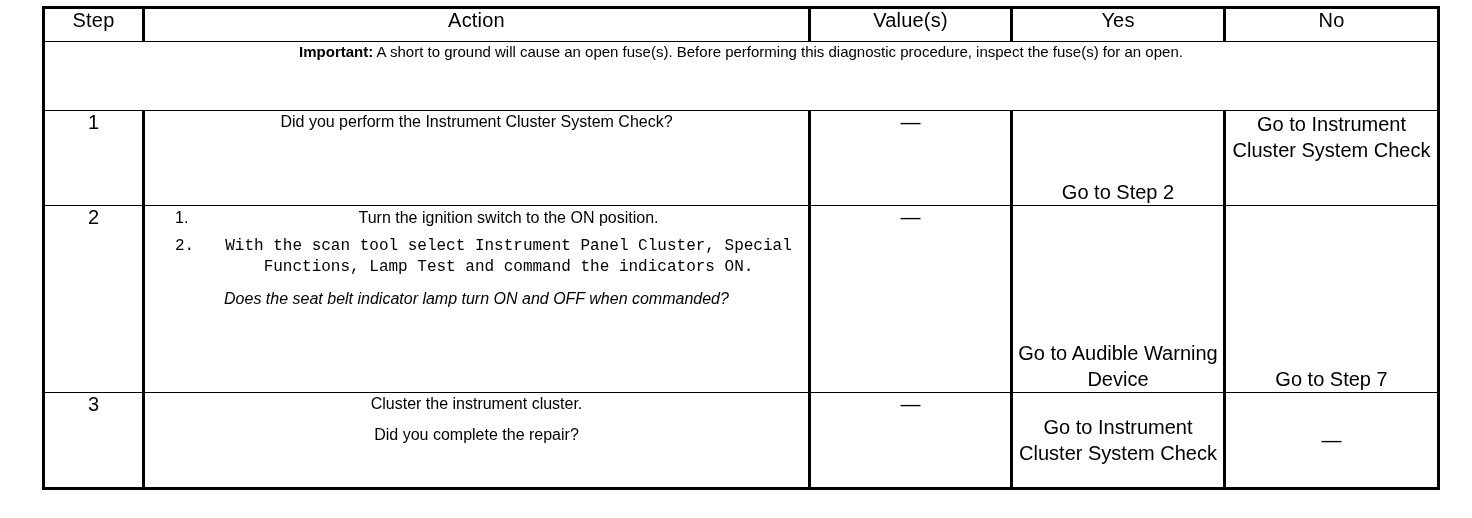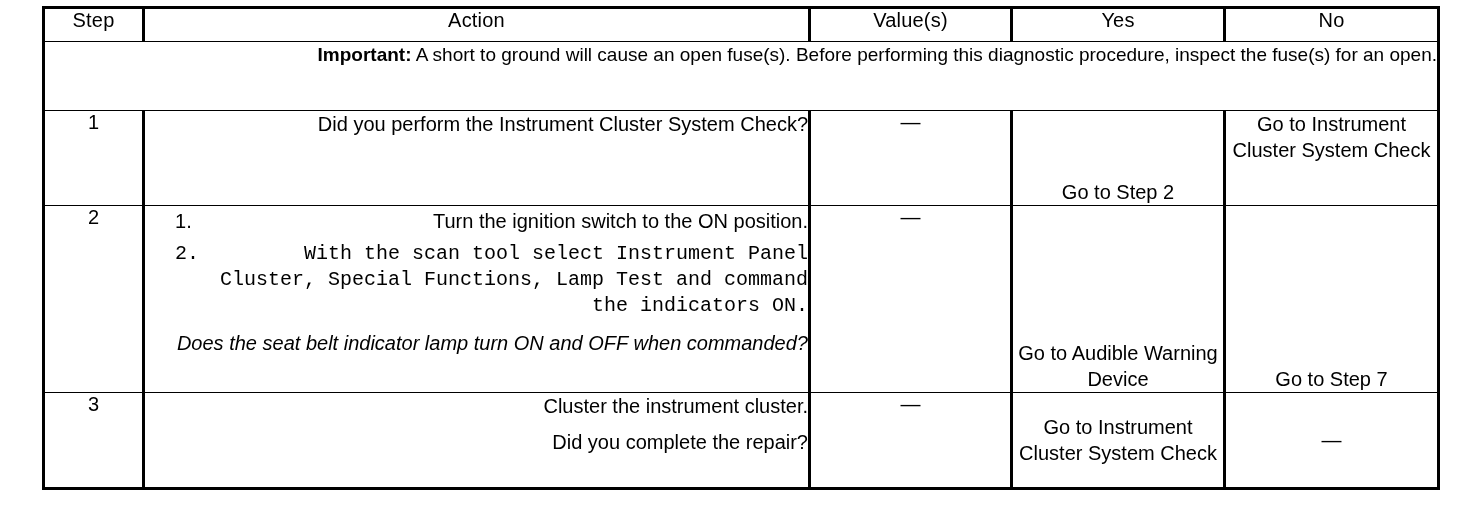--- a/index.html
+++ b/index.html
@@ -57,38 +57,38 @@
     vertical-align: middle;
     font-weight: bold;
     font-size: 20px;
     letter-spacing: 0.2px;
   }
 
   
   .note td {
     border-bottom: 3px solid #000;
     padding: 7px 10px 9px 14px;
-    font-size: 19px;
+    font-size: 15px;
     line-height: 1.35;
-    text-align: right;
+    text-align: center;
     vertical-align: top;
   }
   .note b { font-weight: bold; }
 
   
   .stepnum {
     text-align: center;
     vertical-align: middle;
     font-size: 20px;
   }
   .action {
     padding: 6px 10px 6px 11px;
-    font-size: 20px;
+    font-size: 16px;
     line-height: 1.32;
-    text-align: right;
+    text-align: center;
     vertical-align: top;
   }
   .value {
     text-align: center;
     vertical-align: middle;
     font-size: 20px;
   }
   .ans {
     text-align: center;
     font-size: 20px;

